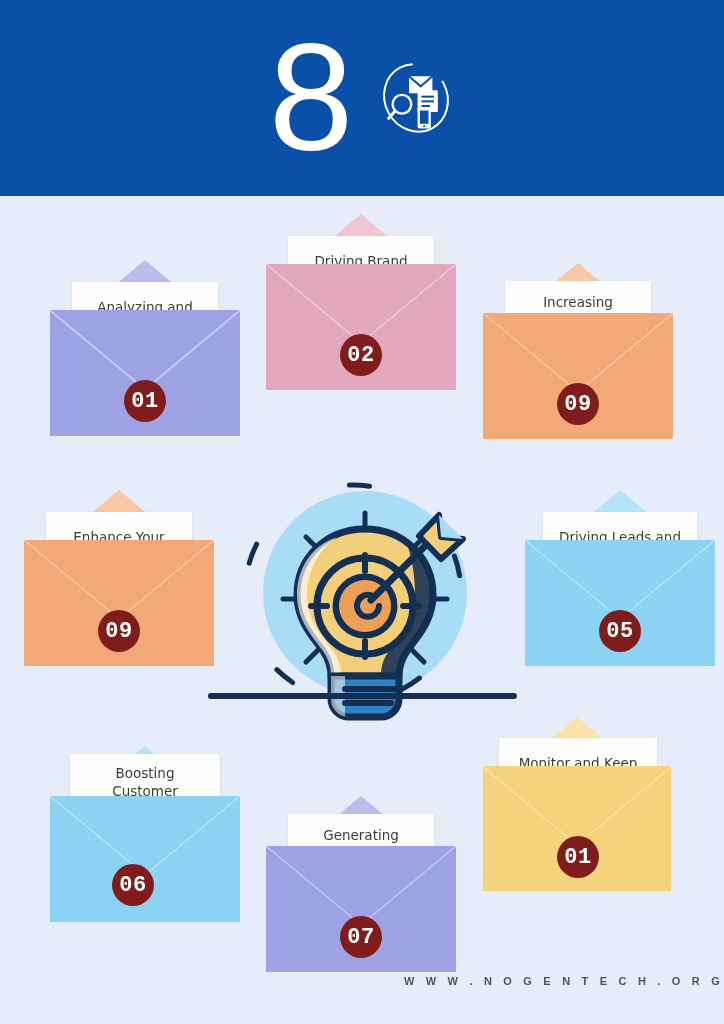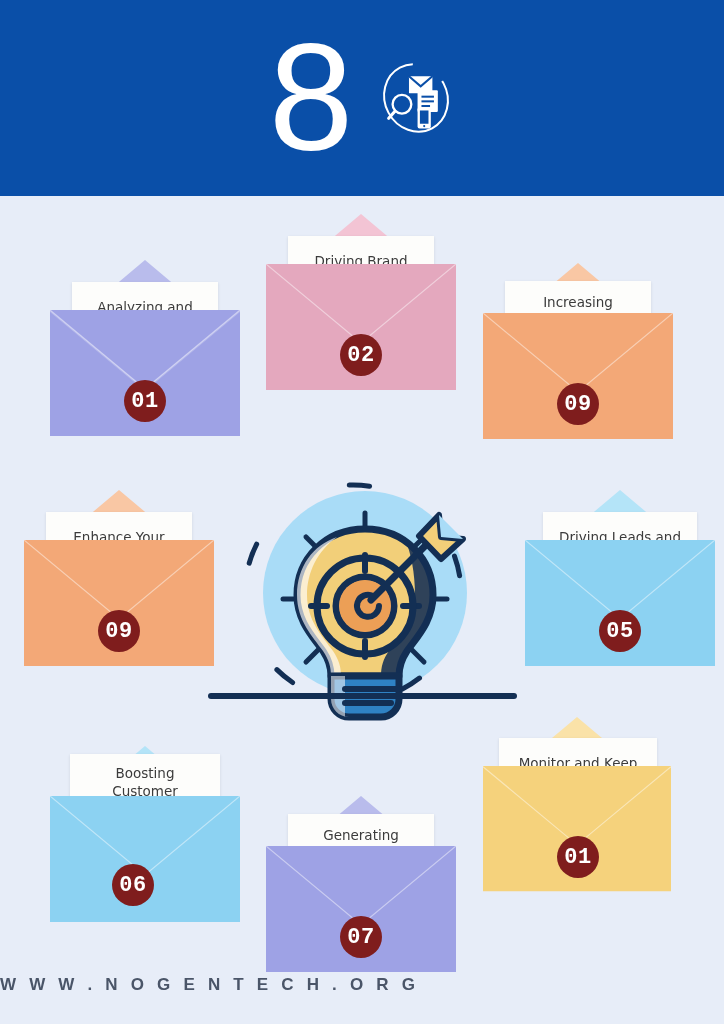--- a/index.html
+++ b/index.html
@@ -69,24 +69,24 @@
     font-size:22px;
     letter-spacing:0.5px;
   }
 
   
   #center-art { position:absolute; left:205px; top:285px; width:315px; height:245px; }
 
   
   #footer {
     position:absolute; left:0; top:975px; width:724px;
-    text-align:left;
+    text-align:right;
     color:#4a5568;
     font-family:"Liberation Sans", sans-serif;
-    font-size:17px;
+    font-size:11px;
     font-weight:bold;
     letter-spacing:4.2px;
   }
 </style>
 </head>
 <body>
 
 <div id="header">
   <div id="header-inner">
     <div id="big-number">8</div>

